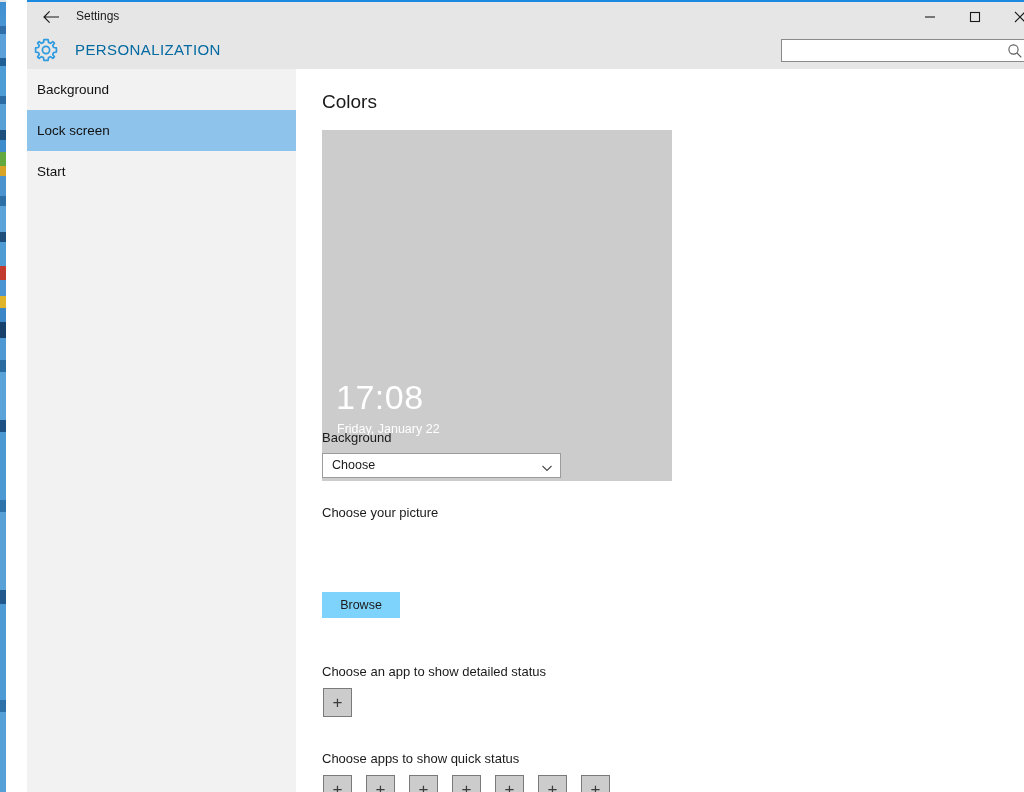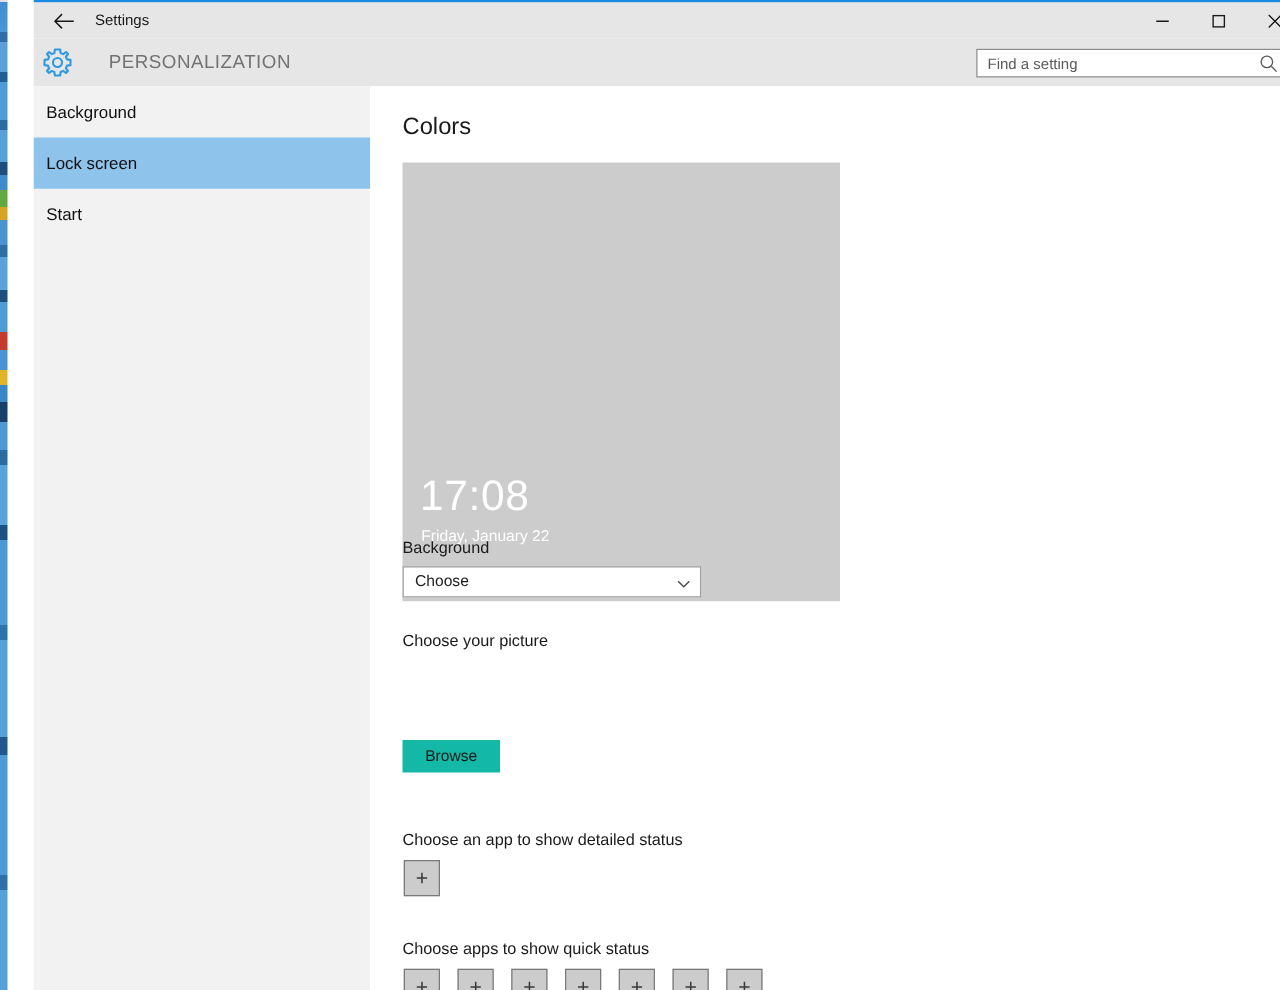--- a/index.html
+++ b/index.html
@@ -112,25 +112,25 @@
     height: 38px;
     background: #e6e6e6;
   }
   #gear-icon {
     position: absolute;
     left: 6px; top: 6px;
     width: 26px; height: 26px;
   }
   #page-title {
     position: absolute;
-    left: 60px; top: 0;
+    left: 48px; top: 0;
     height: 38px; line-height: 38px;
     font-size: 15px;
     letter-spacing: 0.4px;
-    color: #737373;
+    color: #0369a1;
   }
   #search-box {
     position: absolute;
     right: 14px; top: 8px;
     width: 248px; height: 23px;
     background: #ffffff;
     border: 1px solid #8a8a8a;
     box-sizing: border-box;
   }
   #search-input {
@@ -240,21 +240,21 @@
   #background-select-chevron {
     position: absolute;
     right: 7px; top: 6px;
     width: 12px; height: 12px;
   }
 
   #browse-button {
     position: absolute;
     left: 26px; top: 523px;
     width: 78px; height: 26px;
-    background: #14b8a6;
+    background: #7dd3fc;
     border: 0;
     font-family: "Liberation Sans", sans-serif;
     font-size: 12.5px;
     color: #1a1a1a;
     padding: 0;
     cursor: default;
   }
 
   .app-tile {
     position: absolute;
@@ -342,21 +342,20 @@
       <svg width="26" height="26" viewBox="0 0 26 26">
         <g fill="none" stroke="#2e9be0" stroke-width="1.7">
           <circle cx="13" cy="13" r="3.6"></circle>
           <path d="M13 2.6 L15.1 2.6 L15.5 5.4 L17.6 6.3 L19.8 4.6 L21.4 6.2 L19.7 8.4 L20.6 10.5 L23.4 10.9 L23.4 13 L23.4 15.1 L20.6 15.5 L19.7 17.6 L21.4 19.8 L19.8 21.4 L17.6 19.7 L15.5 20.6 L15.1 23.4 L13 23.4 L10.9 23.4 L10.5 20.6 L8.4 19.7 L6.2 21.4 L4.6 19.8 L6.3 17.6 L5.4 15.5 L2.6 15.1 L2.6 13 L2.6 10.9 L5.4 10.5 L6.3 8.4 L4.6 6.2 L6.2 4.6 L8.4 6.3 L10.5 5.4 L10.9 2.6 Z" stroke-linejoin="round"></path>
         </g>
       </svg>
     </div>
     <div id="page-title">PERSONALIZATION</div>
 
     <div id="search-box">
-      <input id="search-input" type="text" placeholder="Find a setting" style="">
       <span id="search-icon">
         <svg width="16" height="16" viewBox="0 0 16 16">
           <circle cx="6.5" cy="6.5" r="4.6" fill="none" stroke="#5a5a5a" stroke-width="1.1"></circle>
           <path d="M10 10 L14.3 14.3" stroke="#5a5a5a" stroke-width="1.1" fill="none"></path>
         </svg>
       </span>
     </div>
   </div>
 
   <div id="sidebar">

